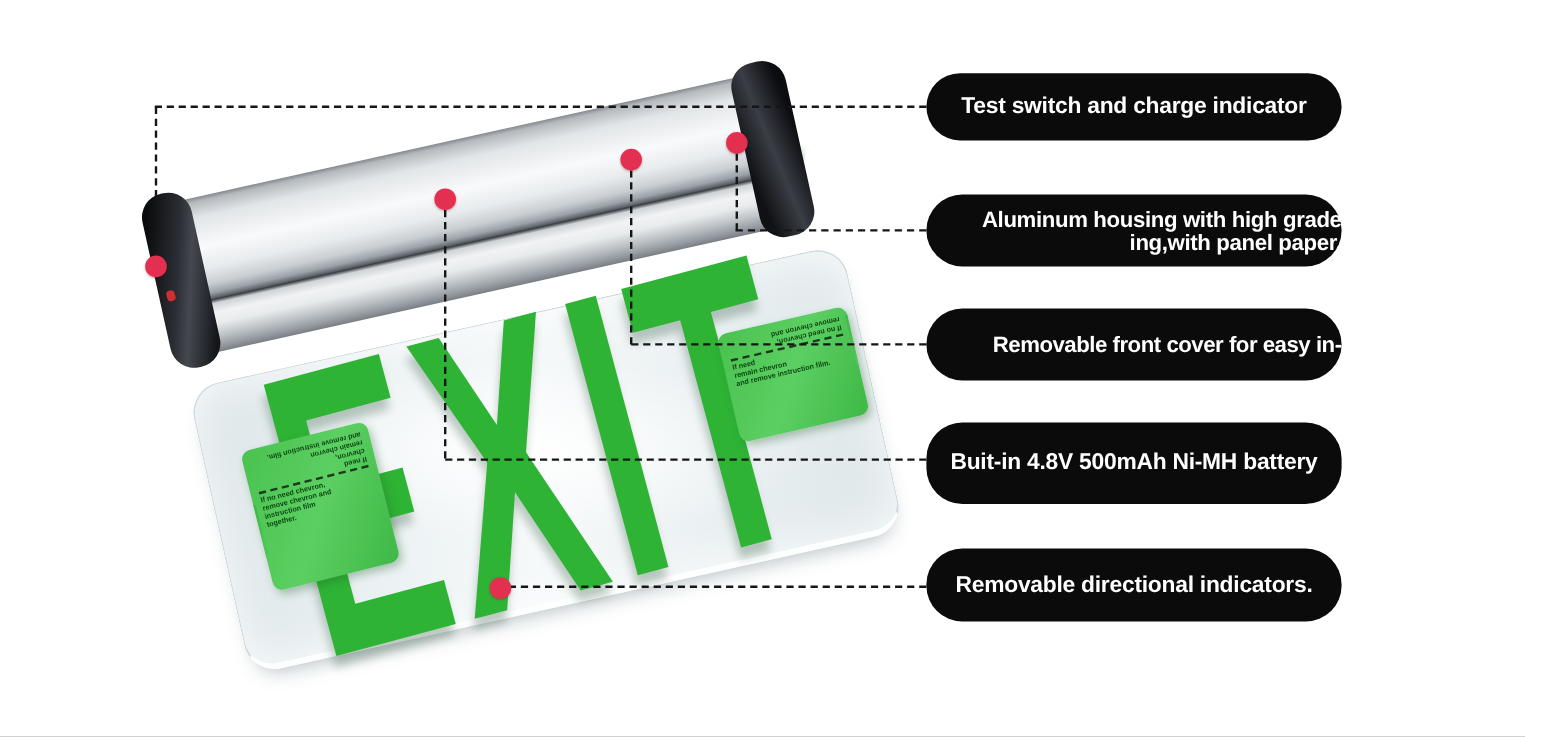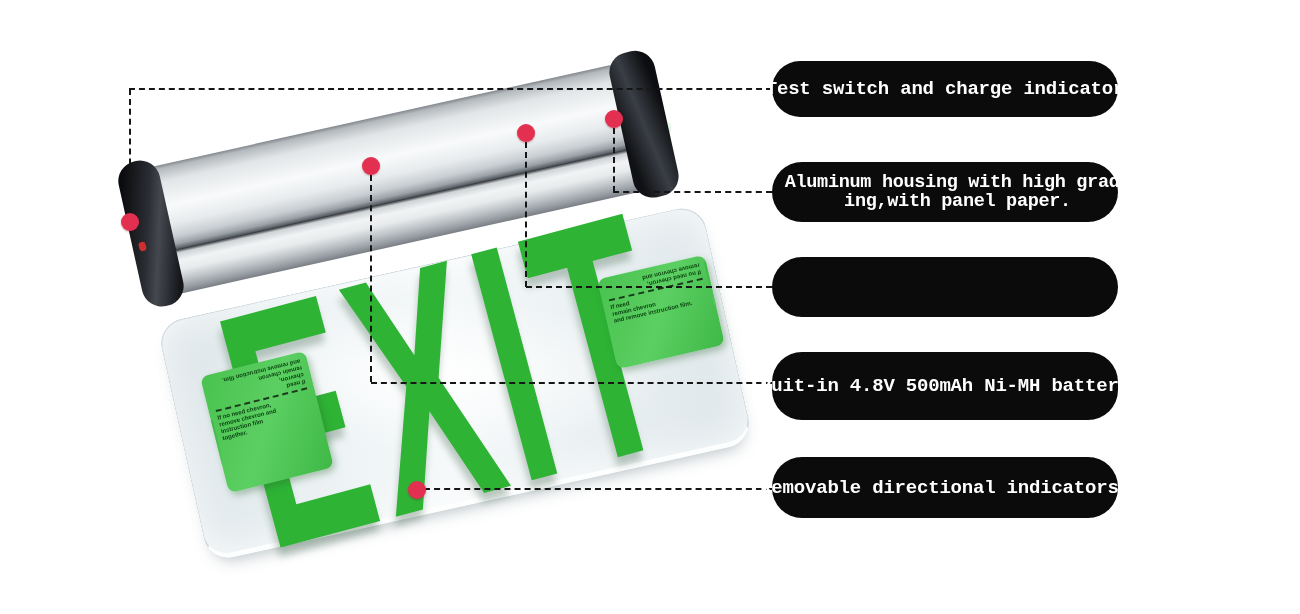--- a/index.html
+++ b/index.html
@@ -94,23 +94,23 @@
     box-shadow:0 1px 2px rgba(120,10,30,.35);
   }
 
   
   .pill{
     left:772px;width:346px;background:#0b0b0b;border-radius:30px;
     color:#ffffff;font-weight:bold;z-index:8;
     display:flex;flex-direction:column;justify-content:center;
     box-sizing:border-box;letter-spacing:-.2px;
   }
-  .pill .ln{white-space:nowrap;font-family:Liberation Mono, monospace;}
+  .pill .ln{white-space:nowrap;}
   .pill.center{align-items:center;text-align:center;}
-  .pill.left{align-items:center;}
+  .pill.left{align-items:flex-end;}
   .p1{top:61px;height:56px;font-size:19px;}
   .p2{top:162px;height:60px;font-size:18.5px;line-height:19.5px;padding-left:25px;letter-spacing:-.3px;}
   .p3{top:257px;height:60px;font-size:18.5px;line-height:20.5px;padding-left:22px;letter-spacing:-.4px;}
   .p4{top:352px;height:68px;font-size:19px;}
   .p5{top:457px;height:61px;font-size:19px;}
 </style>
 </head>
 <body>
 
 <div class="canvas">
@@ -185,20 +185,21 @@
   <div class="abs pill p1 center">
     <div class="ln">Test switch and charge indicator</div>
   </div>
 
   <div class="abs pill p2 left">
     <div class="ln">Aluminum housing with high grade</div>
     <div class="ln">ing,with panel paper.</div>
   </div>
 
   <div class="abs pill p3 left">
+    <div class="ln">Removable front cover for easy in-</div>
   </div>
 
   <div class="abs pill p4 center">
     <div class="ln">Buit-in 4.8V 500mAh Ni-MH battery</div>
   </div>
 
   <div class="abs pill p5 center">
     <div class="ln">Removable directional indicators.</div>
   </div>
 

